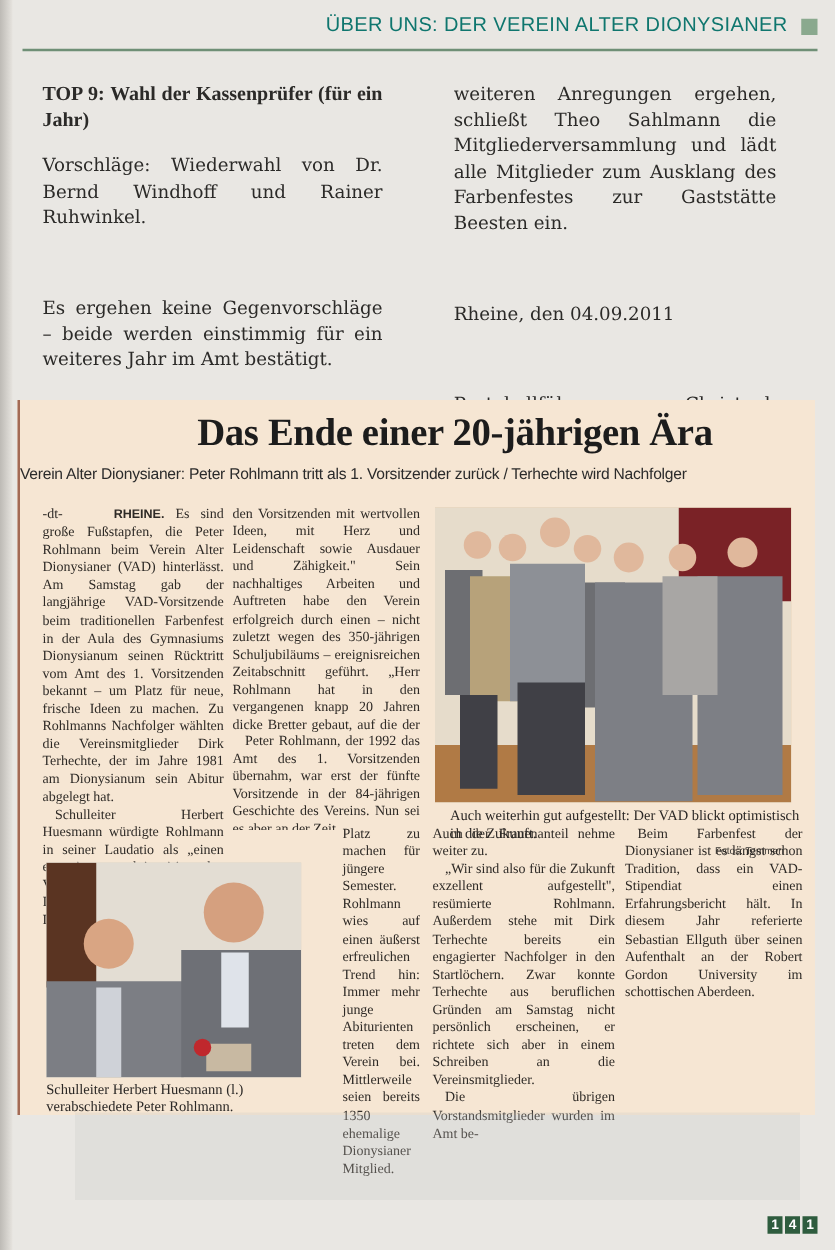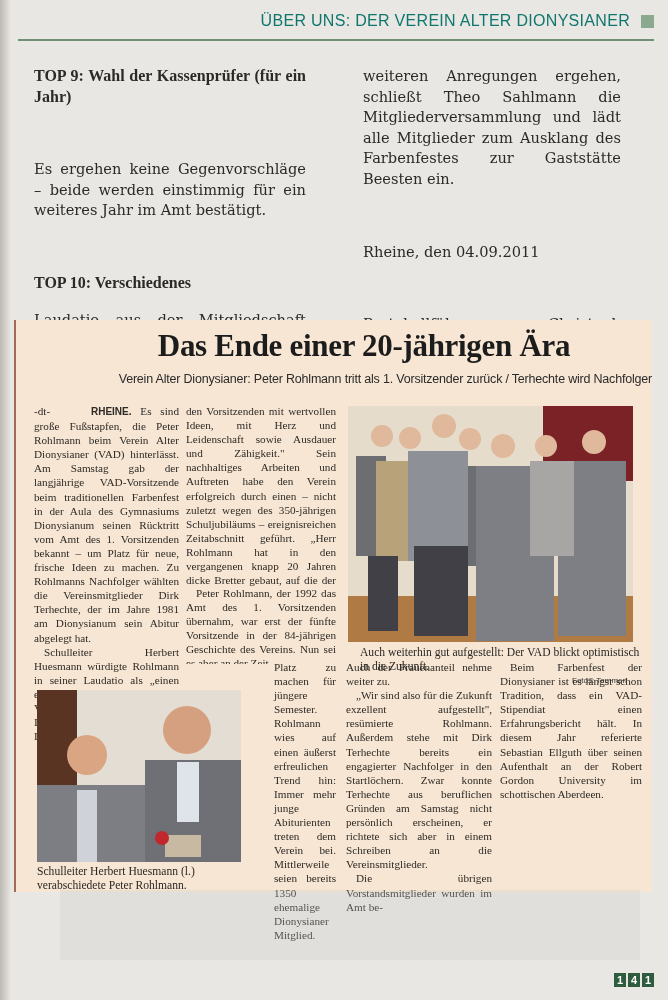--- a/index.html
+++ b/index.html
@@ -10,21 +10,21 @@
   .header-square{position:absolute;right:14px;top:15px;width:13px;height:13px;background:#8aa98e;}
   .header-rule{position:absolute;left:18px;right:14px;top:39px;height:2px;background:#6f8f76;}
   .col{position:absolute;top:50px;font-size:14.6px;line-height:20.6px;}
   .col-left{left:18px;width:304px;}
   .col-right{left:347px;width:290px;}
   .col p{margin:16px;text-align:justify;}
   .col .h{font-weight:bold;font-family:"Liberation Serif",serif;font-size:16px;}
   .gap{height:20px;}
   .clip{position:absolute;left:14px;top:320px;width:636px;height:572px;background:#f6e6d3;border-left:2px solid #a36a55;}
   .clip-title{position:absolute;left:0;width:636px;top:8px;text-align:center;font-family:"Liberation Serif",serif;font-weight:bold;font-size:31px;color:#1c1c1c;letter-spacing:-.3px;margin-left:30px;}
-  .clip-sub{position:absolute;left:0;width:636px;top:52px;text-align:right;font-family:"Liberation Sans",sans-serif;font-size:12.5px;color:#2b2b2b;letter-spacing:-.2px;}
+  .clip-sub{position:absolute;left:0;width:636px;top:52px;text-align:left;font-family:"Liberation Sans",sans-serif;font-size:12.5px;color:#2b2b2b;letter-spacing:-.2px;}
   .ctext{position:absolute;font-family:"Liberation Serif",serif;font-size:11.2px;line-height:14.1px;color:#2e2a26;text-align:justify;}
   .ctext p{margin:0;}
   .ctext .ind{text-indent:10px;}
   .dateline{font-family:"Liberation Sans",sans-serif;font-weight:bold;font-size:10px;margin-left:32px;}
   .photo{position:absolute;overflow:hidden;}
   .photo-group{left:332px;top:86px;width:285px;height:236px;background:#d9c8ad;}
   .photo-duo{left:21px;top:370px;width:204px;height:172px;background:#d8d3c8;}
   .caption{position:absolute;font-family:"Liberation Serif",serif;font-size:11.6px;line-height:14px;color:#2a2725;}
   .credit{position:absolute;font-family:"Liberation Sans",sans-serif;font-size:8px;color:#3a3733;}
   .pagenum{position:absolute;right:14px;top:973px;display:flex;gap:2px;}
@@ -37,20 +37,21 @@
 <div class="binding"></div>
 
 <div class="header">
   <div class="header-title">ÜBER UNS: DER VEREIN ALTER DIONYSIANER</div>
   <div class="header-square"></div>
   <div class="header-rule"></div>
 </div>
 
 <div class="col col-left">
   <p class="h">TOP 9: Wahl der Kassenprüfer (für ein Jahr)</p>
+  <p>Vorschläge: Wiederwahl von Dr. Bernd Windhoff und Rainer Ruhwinkel.</p>
   <div class="gap"></div>
   <p>Es ergehen keine Gegenvorschläge – beide werden einstimmig für ein weiteres Jahr im Amt bestätigt.</p>
   <div class="gap"></div>
   <p class="h">TOP 10: Verschiedenes</p>
   <p>Laudatio aus der Mitgliedschaft keine</p>
 </div>
 
 <div class="col col-right">
   <p>weiteren Anregungen ergehen, schließt Theo Sahlmann die Mitgliederversammlung und lädt alle Mitglieder zum Ausklang des Farbenfestes zur Gaststätte Beesten ein.</p>
   <div class="gap"></div>

